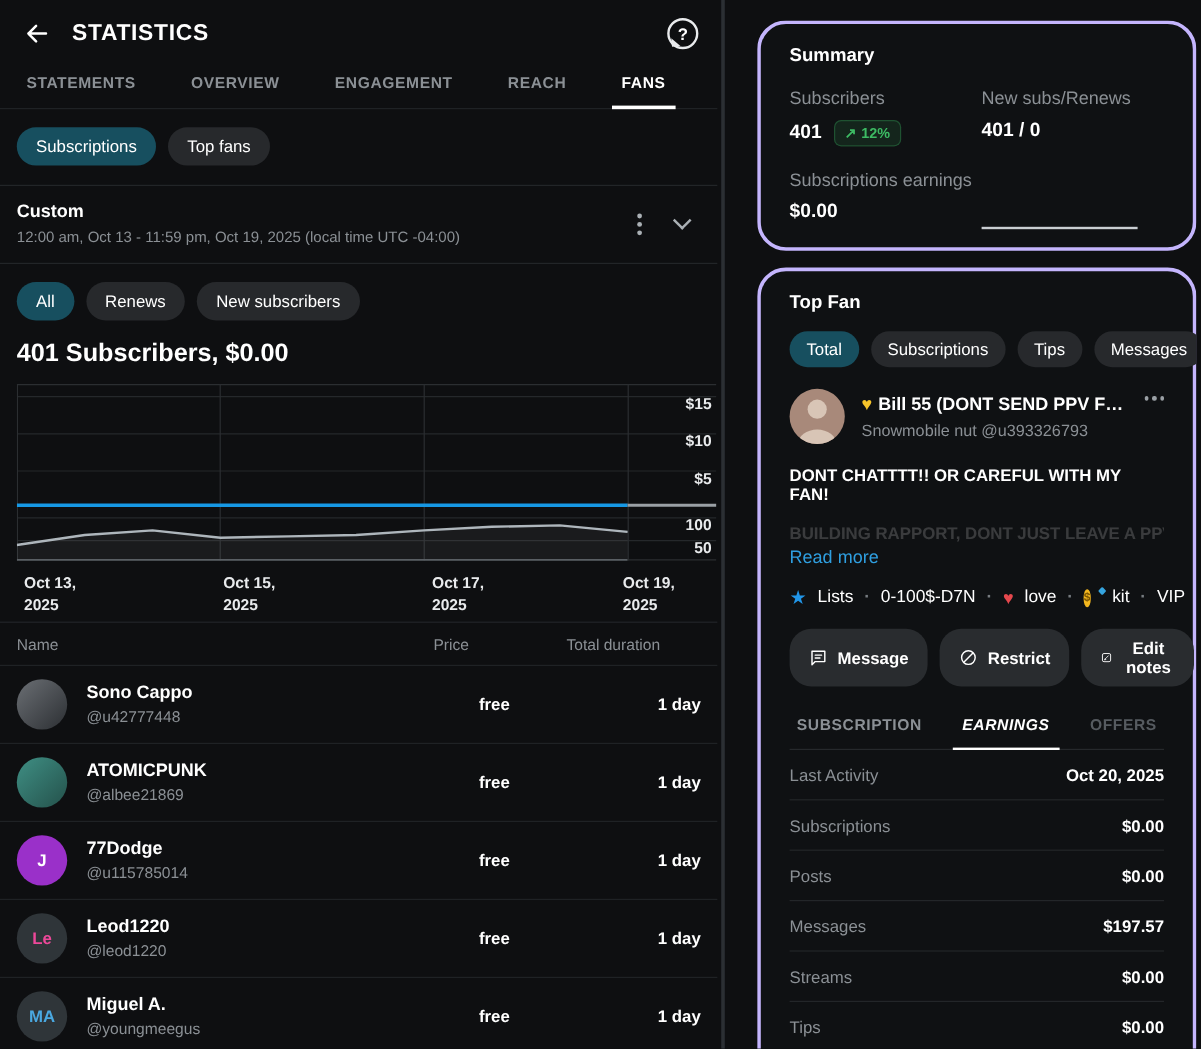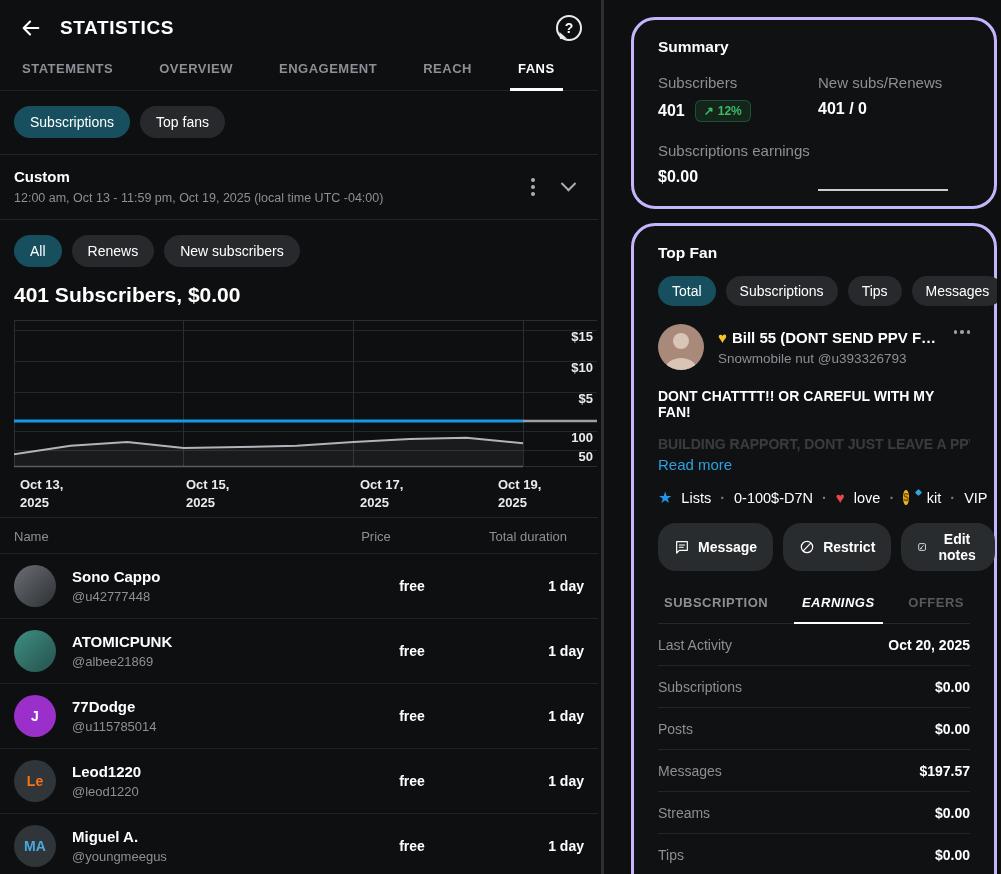--- a/index.html
+++ b/index.html
@@ -48,21 +48,21 @@
 
   .chart-wrap { margin-left:14px; width:583px; position:relative; }
   .x-labels { position:relative; height:45px; }
   .x-label { position:absolute; top:4px; font-size:13px; font-weight:600; color:#e9ebed;
     white-space:pre-line; line-height:1.35; }
 
   
   .table-header { display:flex; align-items:center; padding:11px 14px 9px; font-size:13px; color:#8b9095;gap:36px; }
   .col-name { flex:1; }
   .col-price { width:120px; text-align:center; }
-  .col-duration { width:112px; text-align:center; }
+  .col-duration { width:112px; text-align:left; }
   .fan-row { display:flex; align-items:center; padding:11px 14px; border-top:1px solid #1f2225; cursor:pointer; }
   .avatar { width:42px; height:42px; border-radius:50%; margin-right:16px; flex:none;
     display:flex; align-items:center; justify-content:center; overflow:hidden; }
   .avatar-letters { font-size:14px; font-weight:700; }
   .fan-id { flex:1; min-width:0; }
   .fan-name { font-size:15px; font-weight:700; }
   .fan-handle { font-size:13px; color:#8b9095; margin-top:4px; }
   .fan-price, .fan-duration { font-size:14px; font-weight:600; color:#fff; }
   .fan-price { width:120px; text-align:center; }
   .fan-duration { width:112px; text-align:right; }
@@ -226,21 +226,21 @@
       <text x="579" y="122" text-anchor="end" font-size="13" font-weight="700" fill="#e9ebed">100</text>
       <text x="579" y="141" text-anchor="end" font-size="13" font-weight="700" fill="#e9ebed">50</text>
     </svg>
     <div class="x-labels">
       <div class="x-label" style="left:6px">Oct 13,
 2025</div>
       <div class="x-label" style="left:172px">Oct 15,
 2025</div>
       <div class="x-label" style="left:346px">Oct 17,
 2025</div>
-      <div class="x-label" style="left:484px">Oct 19,
+      <div class="x-label" style="left:505px">Oct 19,
 2025</div>
     </div>
   </div>
 
   <div class="divider"></div>
 
   <div class="table-header">
     <div class="col-name">Name</div>
     <div class="col-price">Price</div>
     <div class="col-duration">Total duration</div>
@@ -279,21 +279,21 @@
         <div class="fan-id">
           <div class="fan-name">77Dodge</div>
           <div class="fan-handle">@u115785014</div>
         </div>
         <div class="fan-price">free</div>
         <div class="fan-duration">1 day</div>
       </div>
 
       <div class="fan-row">
         <div class="avatar" style="background: rgb(47, 53, 57);">
-          <span class="avatar-letters" style="color: #f97316;">Le</span>
+          <span class="avatar-letters" style="color: #ec4899;">Le</span>
         </div>
         <div class="fan-id">
           <div class="fan-name">Leod1220</div>
           <div class="fan-handle">@leod1220</div>
         </div>
         <div class="fan-price">free</div>
         <div class="fan-duration">1 day</div>
       </div>
 
       <div class="fan-row">

